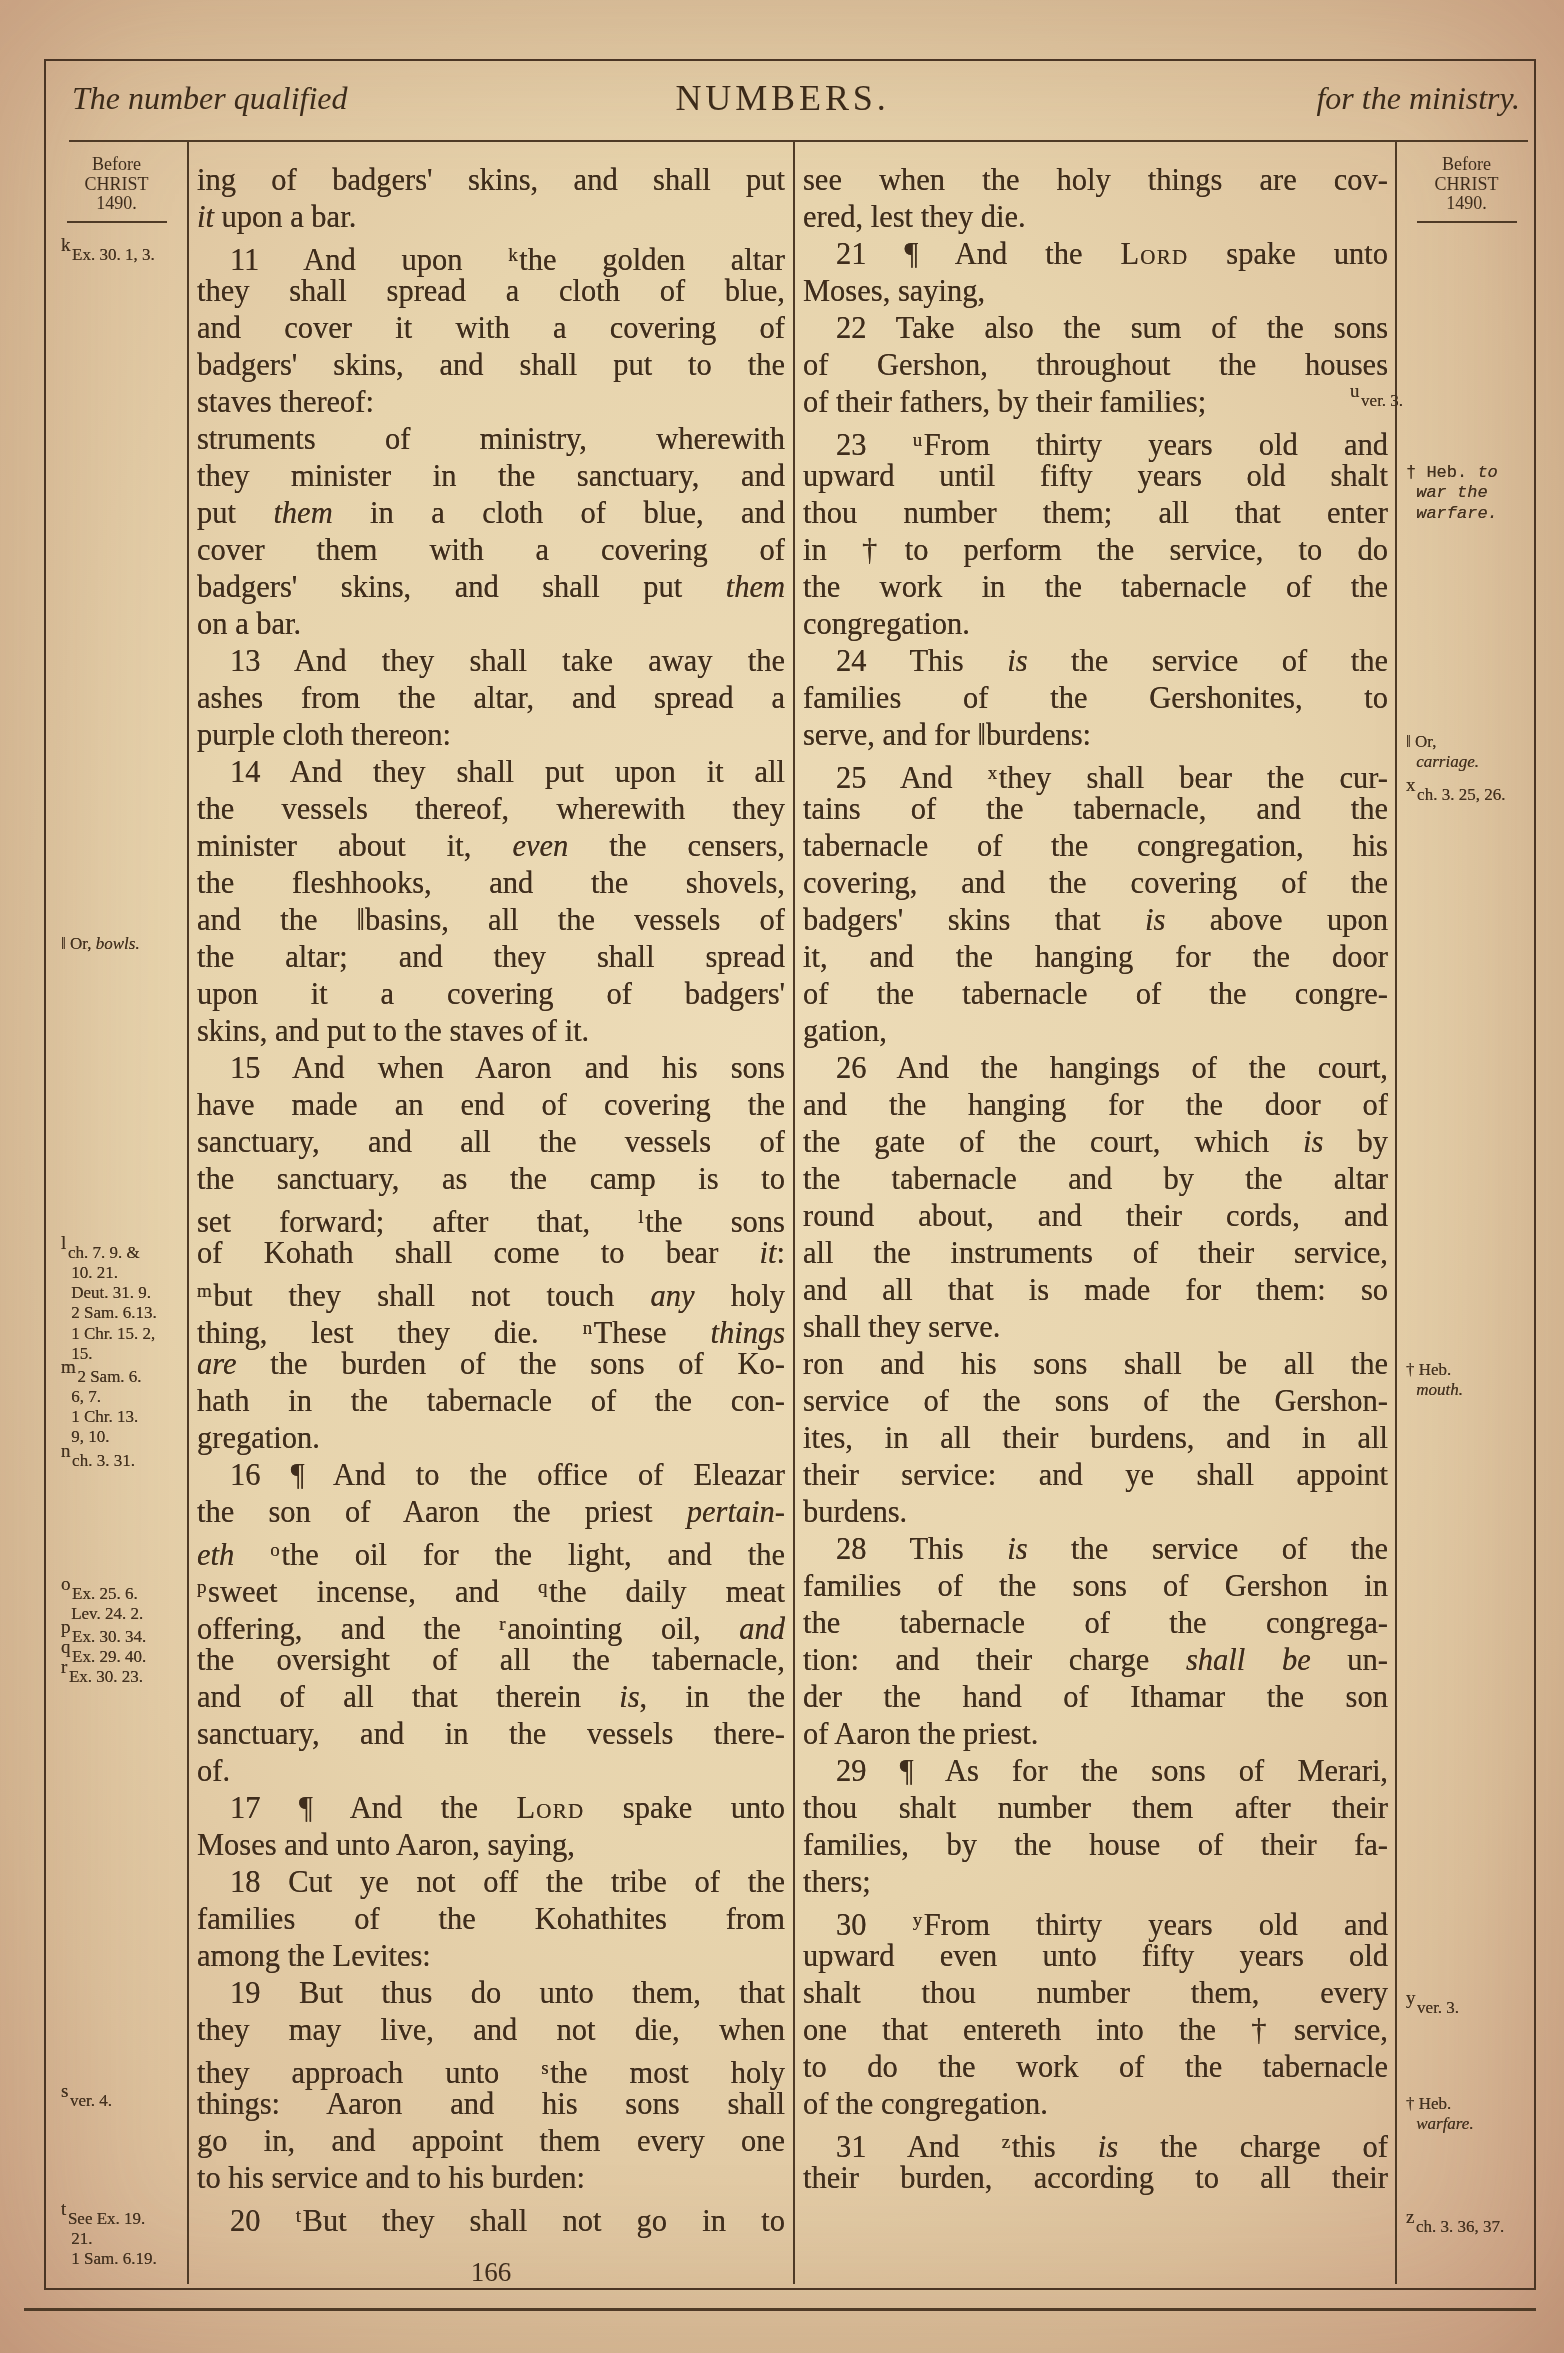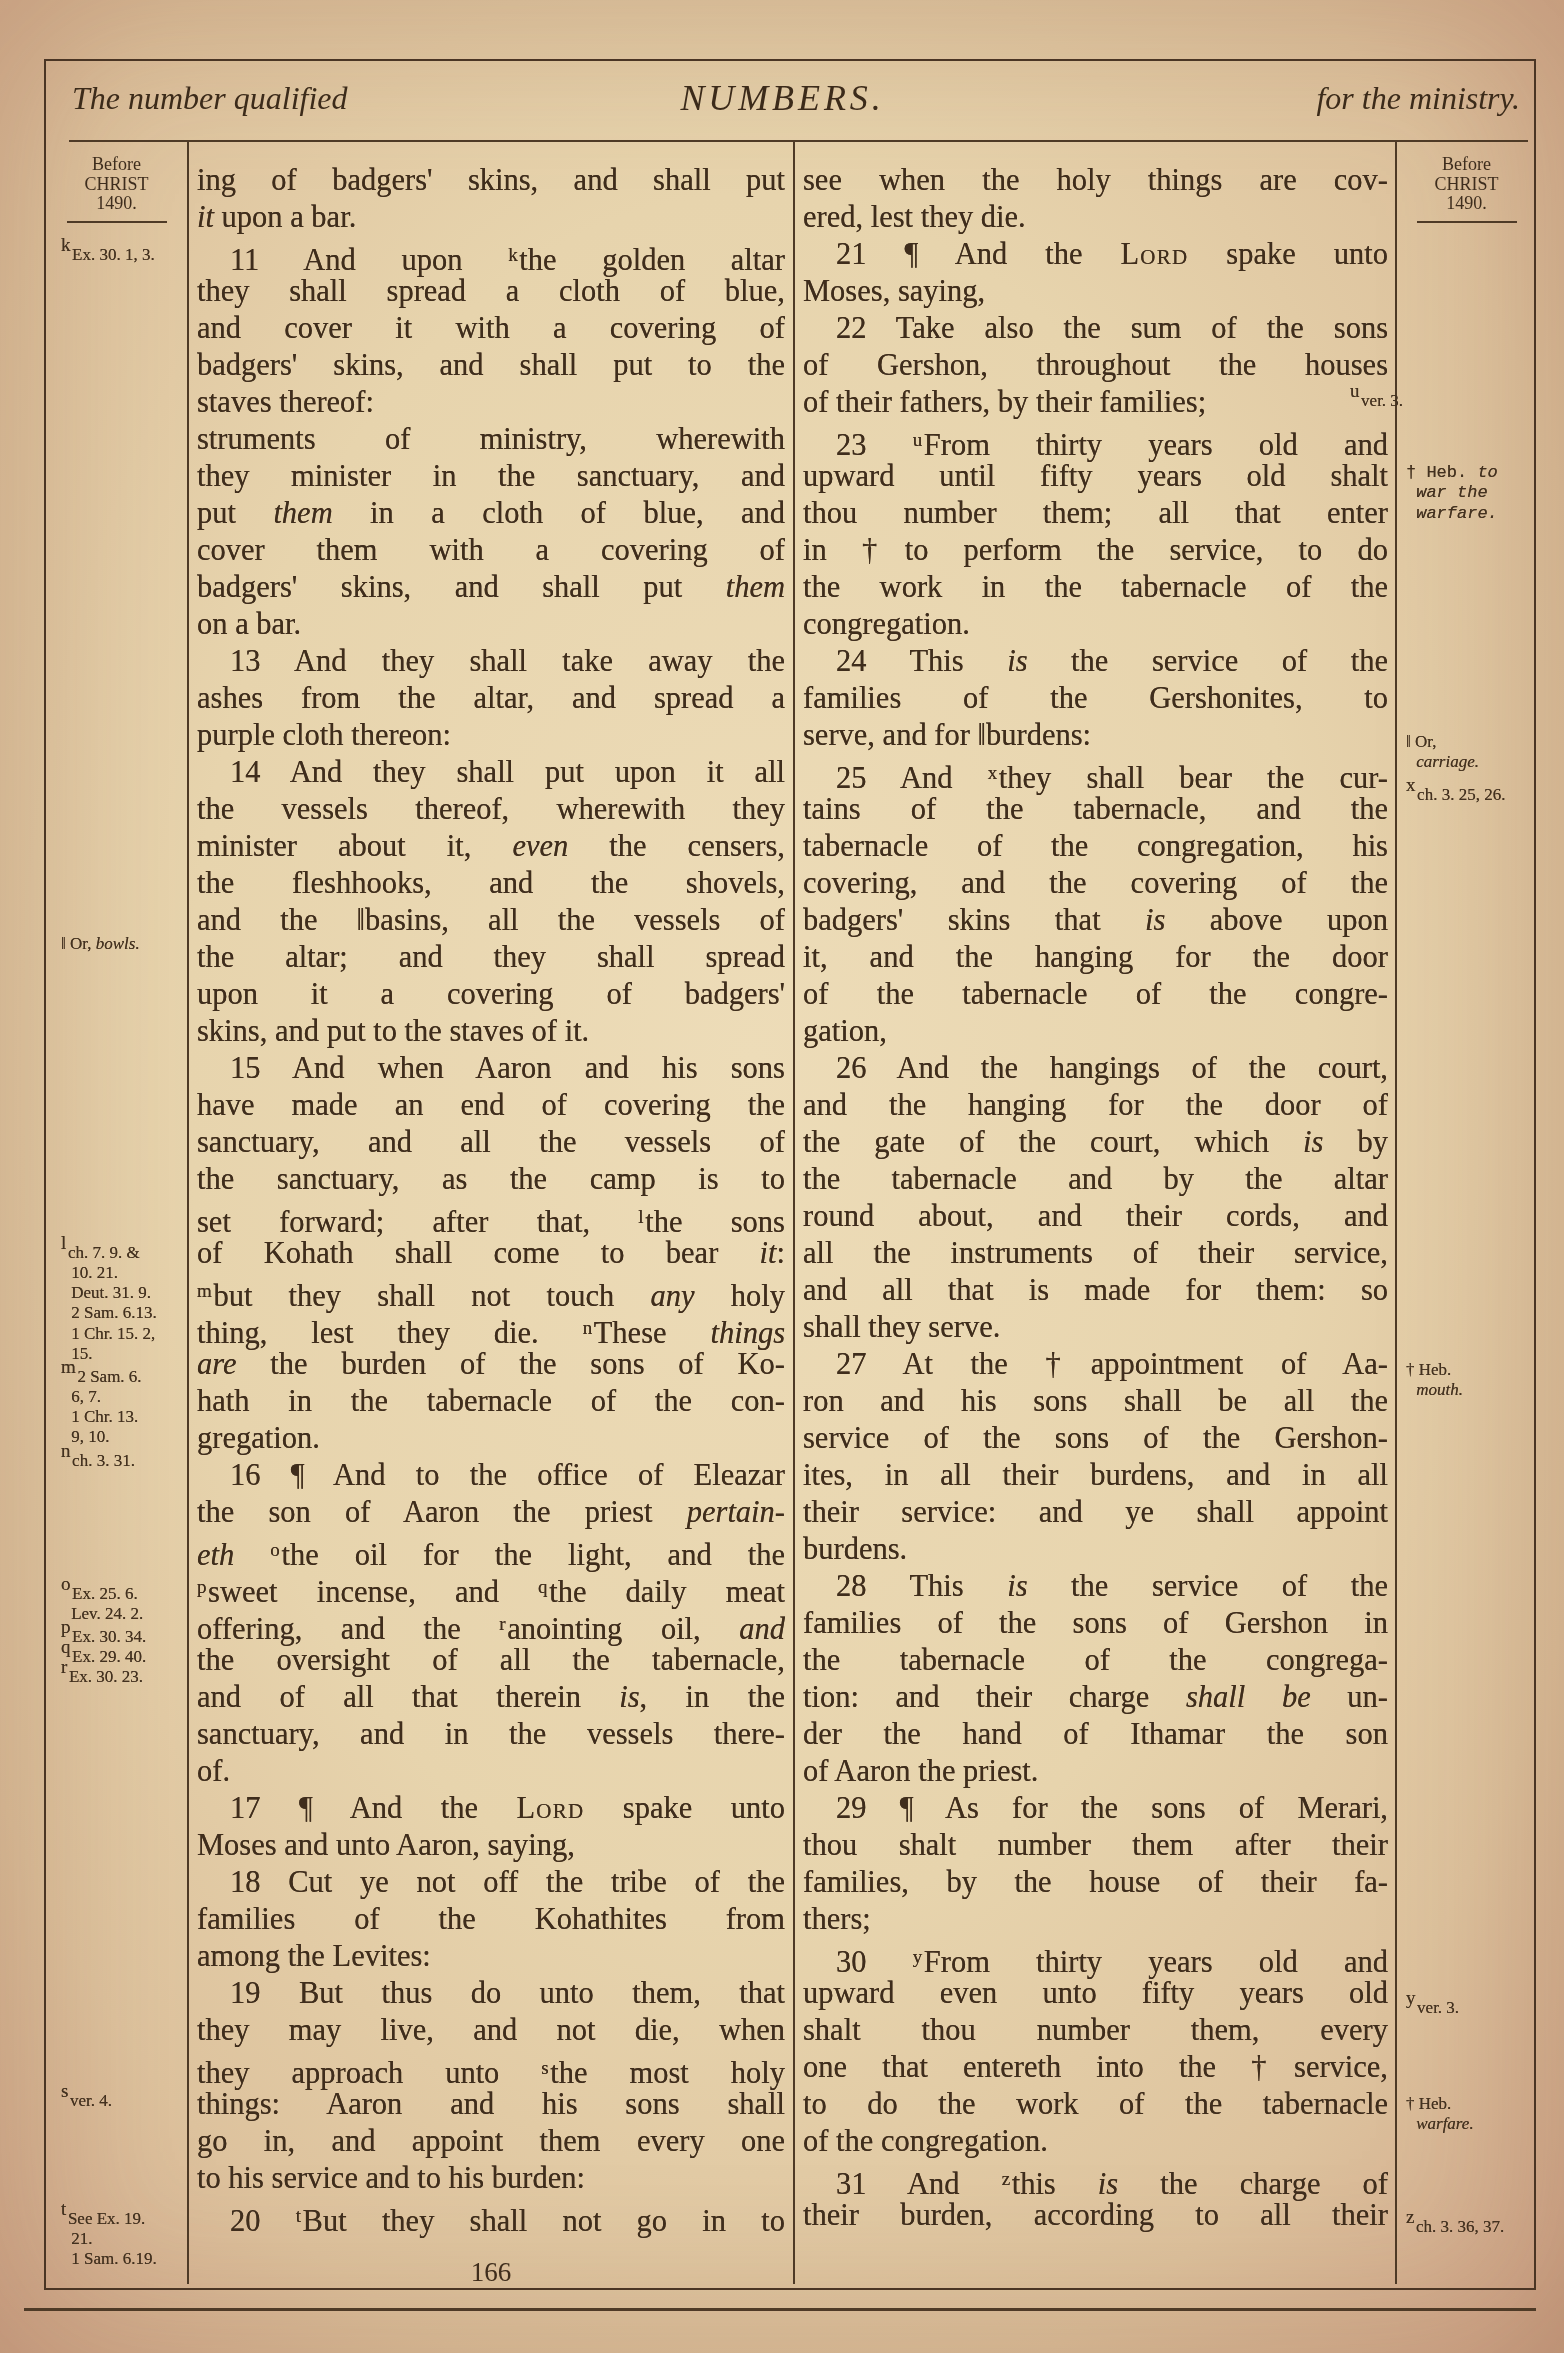--- a/index.html
+++ b/index.html
@@ -13,21 +13,21 @@
     position:absolute;inset:0;
     background:radial-gradient(ellipse 1174px 1800px at 48% 45%,
       #eddcb8 0%, #e7d4ad 48%, #ddc29d 76%, #d2ab8d 94%, #c9a083 100%);
     box-shadow:inset 0 0 141px 47px rgba(146,92,66,0.22);
   }
   .frame{
     position:absolute;left:44px;top:59px;width:1488px;height:2227px;
     border:2.3px solid #4a3524;
   }
   .hline,.vline{position:absolute;background:#4e3a26;}
-  .hdr{position:absolute;color:#3c2b1a;font-style:italic;}
+  .hdr{position:absolute;color:#3c2b1a;}
   .hdr.it{font-style:italic;font-size:32px;}
   .hdr.cen{left:0;right:0;text-align:center;font-size:36px;letter-spacing:3.9px;font-weight:400;}
   .bc{position:absolute;text-align:center;color:#3e2d1d;font-size:18px;line-height:19.6px;}
   .bc .bcl{white-space:nowrap;}
   .bc .bcrule{height:2.3px;background:#4e3a26;width:100px;margin:7px auto 0 auto;}
   .col{position:absolute;color:#3f2d1c;font-size:30.5px;line-height:37px;
        text-shadow:0 0 0.5px rgba(63,45,28,0.85);}
   .ln{height:37px;white-space:nowrap;text-align:left;}
   .ln.j{white-space:normal;text-align:justify;text-align-last:justify;text-justify:inter-word;}
   .ln.ind{padding-left:33px;}
@@ -157,21 +157,20 @@
       <div class="ln j">of the tabernacle of the congre-</div>
       <div class="ln">gation,</div>
       <div class="ln j ind">26 And the hangings of the court,</div>
       <div class="ln j">and the hanging for the door of</div>
       <div class="ln j">the gate of the court, which <i>is</i> by</div>
       <div class="ln j">the tabernacle and by the altar</div>
       <div class="ln j">round about, and their cords, and</div>
       <div class="ln j">all the instruments of their service,</div>
       <div class="ln j">and all that is made for them: so</div>
       <div class="ln">shall they serve.</div>
-      <div class="ln j ind">27 At the †appointment of Aa-</div>
       <div class="ln j">ron and his sons shall be all the</div>
       <div class="ln j">service of the sons of the Gershon-</div>
       <div class="ln j">ites, in all their burdens, and in all</div>
       <div class="ln j">their service: and ye shall appoint</div>
       <div class="ln">burdens.</div>
       <div class="ln j ind">28 This <i>is</i> the service of the</div>
       <div class="ln j">families of the sons of Gershon in</div>
       <div class="ln j">the tabernacle of the congrega-</div>
       <div class="ln j">tion: and their charge <i>shall be</i> un-</div>
       <div class="ln j">der the hand of Ithamar the son</div>

